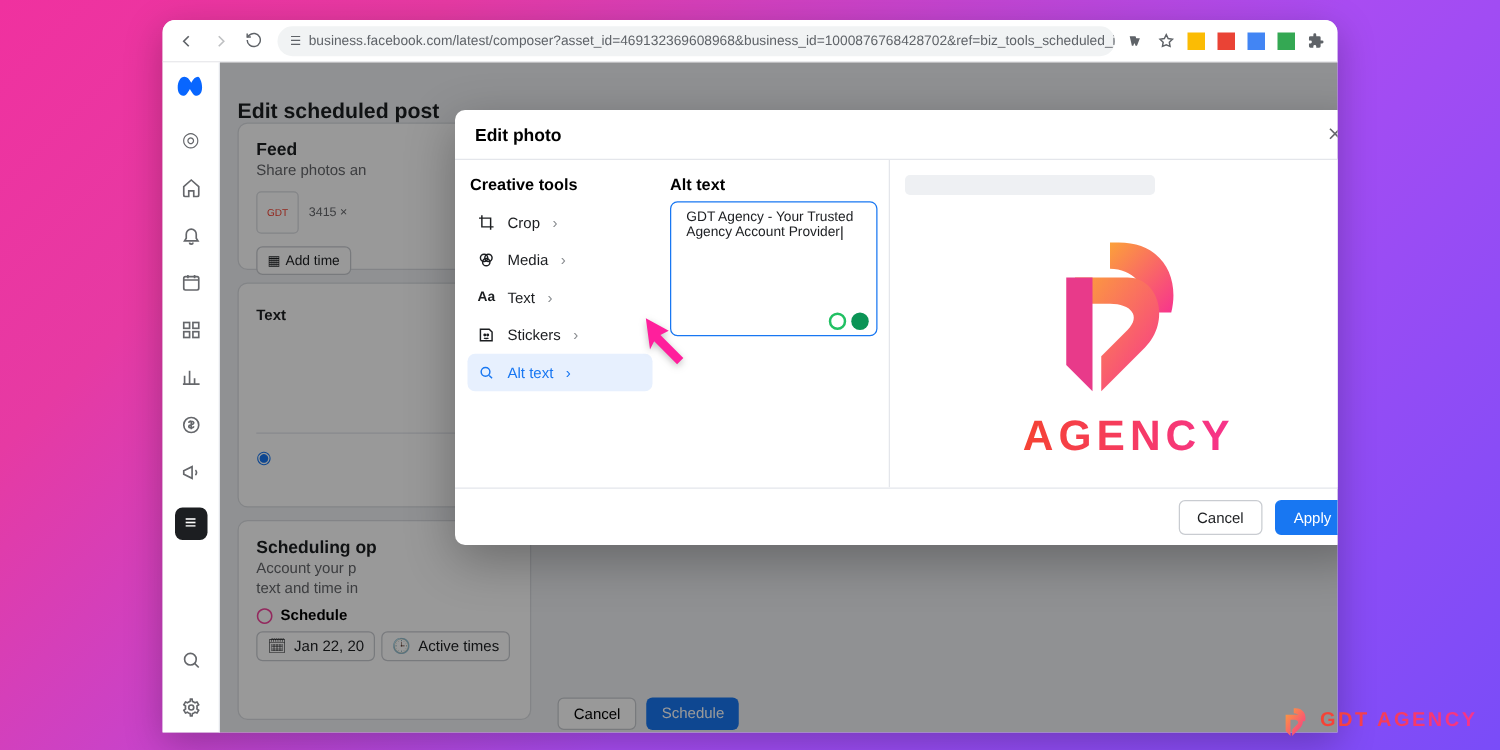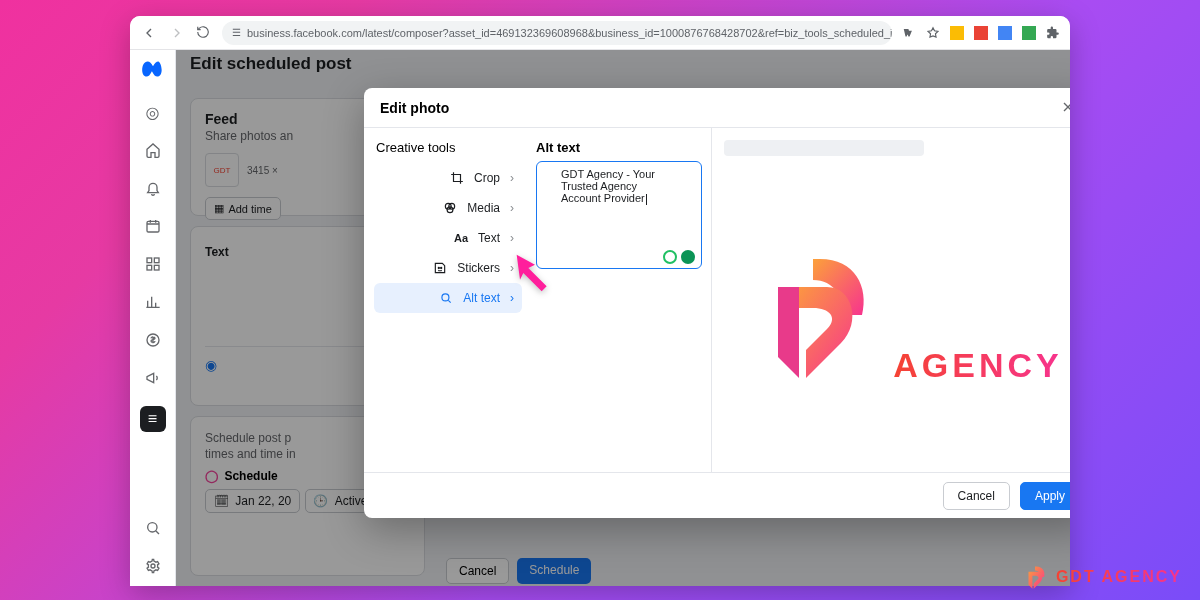--- a/index.html
+++ b/index.html
@@ -18,21 +18,21 @@
   .app { position:absolute; top:34px; left:0; right:0; bottom:0; display:flex; }
 
   .fb-side { width:46px; background:#fff; border-right:1px solid #e4e6eb; display:flex; flex-direction:column; align-items:center; padding-top:6px; gap:18px; }
   .fb-side .sic { width:20px; height:20px; color:#65676b; display:flex;align-items:center;justify-content:center; font-size:16px; }
   .fb-side .act { background:#1c1e21; color:#fff; width:26px; height:26px; border-radius:6px; }
   .meta-logo { width:26px; height:26px; margin-bottom:2px; }
 
   .backdrop { flex:1; position:relative; }
   .overlay { position:absolute; inset:0; background:rgba(0,0,0,.40); }
 
-  .page-title { position:absolute; top:4px; left:14px; font-weight:700; font-size:17px; color:#1c1e21; }
+  .page-title { position:absolute; top:29px; left:14px; font-weight:700; font-size:17px; color:#1c1e21; }
 
   .card { position:absolute; background:#fff; border:1px solid #dadde1; border-radius:8px; padding:12px 14px; }
   .card h4 { font-size:14px; font-weight:700; color:#1c1e21; }
   .card .sub { font-size:12px; color:#65676b; margin-top:2px; }
 
   .media-card { top:48px; left:14px; width:235px; height:118px; }
   .thumb { display:flex; align-items:center; gap:8px; margin-top:10px; }
   .thumb .tb { width:34px; height:34px; background:#fff; border:1px solid #dadde1; border-radius:4px; display:flex;align-items:center;justify-content:center; font-size:8px; color:#f54333;}
   .add-btn { margin-top:10px; font-size:11px; color:#1c1e21; border:1px solid #c9ccd1; border-radius:5px; padding:4px 8px; background:#fff; display:inline-flex; gap:4px; align-items:center;}
 
@@ -42,46 +42,46 @@
   .ig-chip { display:inline-flex; align-items:center; gap:6px; font-size:12px; color:#1c1e21; border:1px solid #c9ccd1; border-radius:5px; padding:4px 8px; background:#fff; margin-top:6px;}
 
   .preview-title { position:absolute; top:46px; right:160px; font-size:13px; font-weight:700; color:#1c1e21; }
 
   .bottom-btns { position:absolute; bottom:2px; left:270px; display:flex; gap:8px; }
   .bottom-btns .b { font-size:12px; padding:5px 12px; border-radius:5px; }
   .bottom-btns .cancel { border:1px solid #c9ccd1; background:#fff; }
   .bottom-btns .sched { background:#1877f2; color:#ffffff; }
 
   
-  .modal { position:absolute; top:72px; left:234px; width:730px; height:430px; background:#fff; border-radius:8px; box-shadow:0 12px 40px rgba(0,0,0,.3); display:flex; flex-direction:column; z-index:5;}
+  .modal { position:absolute; top:72px; left:234px; width:730px; height:348px; background:#fff; border-radius:8px; box-shadow:0 12px 40px rgba(0,0,0,.3); display:flex; flex-direction:column; z-index:5;}
   .modal-head { height:40px; display:flex; align-items:center; justify-content:space-between; padding:0 16px; border-bottom:1px solid #e4e6eb; }
   .modal-head .t { font-size:14px; font-weight:700; }
   .close-x { width:18px; height:18px; color:#65676b; cursor:pointer; }
 
   .modal-body { flex:1; display:flex; overflow:hidden; }
   .tool-col { width:168px; padding:12px 10px; }
-  .tool-col .sec-t { font-size:13px; font-weight:400; margin-bottom:8px; padding-left:2px;}
-  .tool-item { display:flex; align-items:center; gap:10px; padding:8px 8px; font-size:12px; color:#1c1e21; border-radius:6px; cursor:pointer; justify-content:flex-end;}
+  .tool-col .sec-t { font-size:13px; font-weight:700; margin-bottom:8px; padding-left:2px;}
+  .tool-item { display:flex; align-items:center; gap:10px; padding:8px 8px; font-size:12px; color:#1c1e21; border-radius:6px; cursor:pointer; justify-content:flex-start;}
   .tool-item .lft { display:flex; align-items:center; gap:10px; }
   .tool-item .chev { color:#8a8d91; font-size:12px; }
   .tool-item.active { background:#e7f0fe; color:#1877f2; }
   .tool-item.active .chev { color:#1877f2; }
   .tool-ic { width:14px; display:inline-flex; justify-content:center;}
 
   .mid-col { width:180px; padding:12px 10px 12px 4px; border-right:1px solid #e4e6eb;}
   .mid-col .sec-t { font-size:13px; font-weight:700; margin-bottom:6px; }
-  .alt-box { width:166px; height:108px; border:1.5px solid #1877f2; border-radius:6px; padding:6px 24px; font-size:11px; color:#1c1e21; position:relative; }
+  .alt-box { width:166px; height:108px; border:1.5px solid #1877f2; border-radius:6px; padding:6px 12px; font-size:11px; color:#1c1e21; position:relative; }
   .alt-box .caret { display:inline-block; width:1px; height:11px; background:#1c1e21; vertical-align:middle; margin-left:1px; animation:bl 1s infinite;}
   @keyframes bl {50%{opacity:0;}}
   .alt-badges { position:absolute; bottom:4px; right:6px; display:flex; gap:4px; }
   .alt-badges .bd { width:14px; height:14px; border-radius:50%; }
   .right-col { flex:1; display:flex; align-items:center; justify-content:center; background:#fff; }
   .topstrip { position:absolute; top:52px; left:360px; width:200px; height:16px; background:#eef0f3; border-radius:4px;}
 
-  .logo-stack { display:flex; flex-direction:row; align-items:flex-end; gap:10px; margin-top:30px;}
+  .logo-stack { display:flex; flex-direction:column; align-items:flex-start; gap:10px; margin-top:30px;}
   .logo-stack .word { font-size:34px; font-weight:800; letter-spacing:4px; background:linear-gradient(90deg,#f54333,#f7338e); -webkit-background-clip:text; color:transparent;}
 
   .modal-foot { height:46px; border-top:1px solid #e4e6eb; display:flex; align-items:center; justify-content:flex-end; gap:10px; padding:0 14px;}
   .mf-btn { font-size:12px; padding:6px 14px; border-radius:5px; cursor:pointer;}
   .mf-cancel { border:1px solid #c9ccd1; background:#fff; color:#1c1e21;}
   .mf-apply { background:#1877f2; color:#fff; border:1px solid #1877f2;}
 
   
   .arrow { position:absolute; top:232px; left:380px; z-index:8; width:50px; height:50px; }
   .arrow svg { filter: drop-shadow(0 2px 3px rgba(0,0,0,.25)); }
@@ -212,22 +212,23 @@
           </div>
       </div>
 
       <div class="card post-card">
         <div class="sub" style="margin-top:6px;font-weight:600;color:#1c1e21">Text</div>
         <div style="margin-top:8px;height:80px;border-bottom:1px solid #e4e6eb"></div>
         <div style="margin-top:10px;color:#1877f2;font-size:14px">◉</div>
       </div>
 
       <div class="card sched-card">
-        <div class="sub">Schedule post p</div>
-        <div class="sub">times and time in</div>
+        <h4>Scheduling op</h4>
+        <div class="sub">Account your p</div>
+        <div class="sub">text and time in</div>
         <div style="margin-top:8px;font-size:12px;font-weight:600;display:flex;align-items:center;gap:6px">
           <span style="color:#f5459d">◯</span>
           <span>Schedule</span>
         </div>
         <div class="ig-chip">
           <span>🗓</span>
           <span>Jan 22, 20</span>
         </div>
         <div class="ig-chip" style="margin-top:6px">
           <span>🕒</span>

